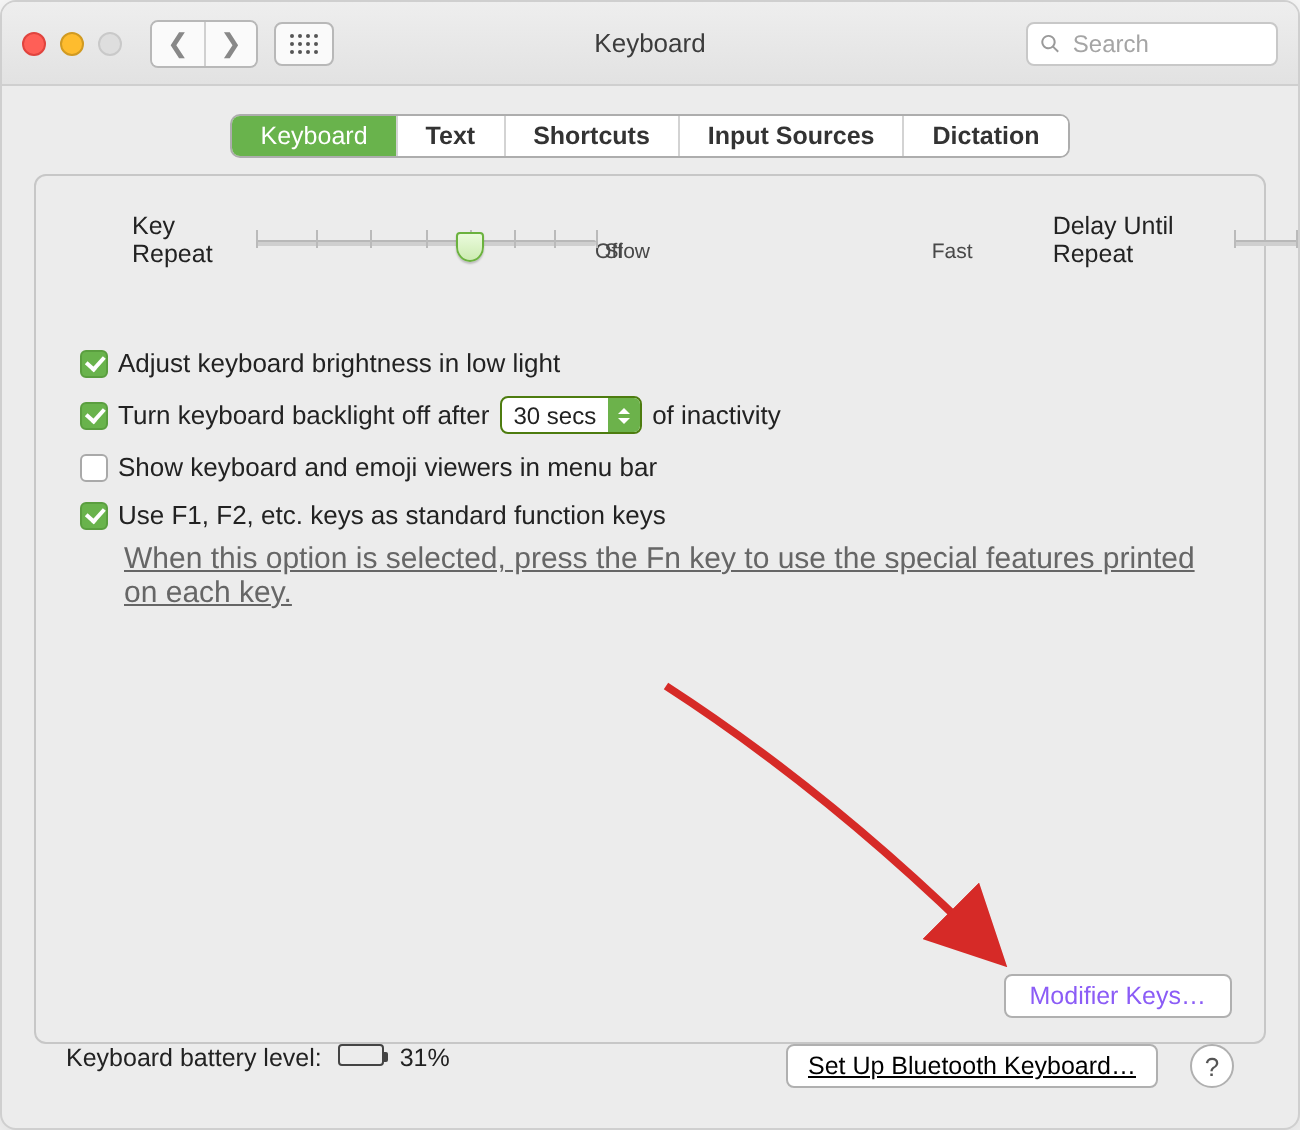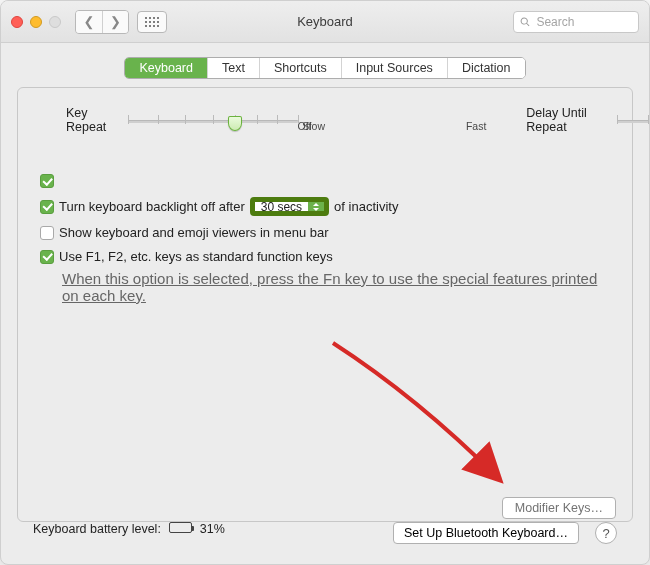--- a/index.html
+++ b/index.html
@@ -68,21 +68,21 @@
   .content { flex:1; padding:14px 16px 0; display:flex; flex-direction:column; }
   .tabs {
     display:inline-flex; margin:0 auto 8px;
     border:1px solid #adadad; border-radius:5px; overflow:hidden;
     background:#fff;
   }
   .tabs .tab {
     padding:3px 14px; font-size:12.5px; color:#333;
     background:#fff; cursor:default;
   }
-  .tabs .tab + .tab { border-left:1px solid #d3d3d3; }
+  .tabs .tab + .tab { border-left:1px solid #d3d3d3;font-weight:bold; }
   .tabs .tab.active { background:#69b34c; color:#fff; }
 
   .pane {
     border:1px solid #c7c7c7; background:#ececec; border-radius:6px;
     flex:1; padding:14px 18px 12px; position:relative;
     display:flex; flex-direction:column;
   }
   .sliders { display:flex; gap:40px; padding:4px 30px 16px; margin-bottom:14px; }
   .slider-group { flex:1; display:flex; align-items:center; }
   .slider-label { font-size:12.5px; color:#222; margin-bottom:10px; }
@@ -117,41 +117,41 @@
     background:#fff; display:flex; align-items:center; justify-content:center;
     flex-shrink:0;
   }
   .cb.checked { background:#69b34c; border-color:#5a9e3f; }
   .cb.checked::after {
     content:""; width:4px; height:7px; border:solid #fff;
     border-width:0 2px 2px 0; transform:rotate(42deg) translateY(-1px);
   }
   .select {
     display:inline-flex; align-items:center; height:19px;
-    border:5px solid #4d7c0f; border-radius:4px; background:#fff;
+    border:1px solid #4d7c0f; border-radius:4px; background:#fff;
     font-size:12px; overflow:hidden;
   }
   .select .sel-val { padding:0 6px; }
   .select .step {
     width:16px; height:100%; background:#6cb24b;
     display:flex; flex-direction:column; align-items:center; justify-content:center;
   }
   .select .step::before, .select .step::after {
     content:""; width:0; height:0; border-left:3px solid transparent;
     border-right:3px solid transparent;
   }
   .select .step::before { border-bottom:3px solid #fff; margin-bottom:2px; }
   .select .step::after { border-top:3px solid #fff; }
   .hint { font-size:15px; color:#666; padding-left:22px; margin-top:-3px;text-decoration:underline; }
 
   .modifier-btn {
-    position:absolute; right:16px; bottom:2px;
+    position:absolute; right:16px; bottom:12px;
     height:22px; padding:0 12px; font-size:12.5px;
     background:#fff; border:1px solid #b0b0b0; border-radius:4px;
-    color:#737373; cursor:default;
+    color:#8b5cf6; cursor:default;
   }
 
   .arrow {
     position:absolute; left:310px; top:250px; pointer-events:none;
   }
 
   .footer {
     height:42px; display:flex; align-items:flex-start; padding:0 16px;
     font-size:12.5px; color:#222; gap:8px;
   }
@@ -159,21 +159,21 @@
     width:23px; height:11px; border:1px solid #444; border-radius:2px;
     position:relative; display:inline-block;
   }
   .battery::after {
     content:""; position:absolute; right:-3px; top:2.5px;
     width:2px; height:5px; background:#444; border-radius:0 1px 1px 0;
   }
   .battery .fill { height:100%; background:#444; width:31%; }
   .footer .setup-btn {
     margin-left:auto; height:22px; padding:0 10px; font-size:12.5px;
-    background:#fff; border:1px solid #b0b0b0; border-radius:4px;
+    background:#fff; border:1px solid #b0b0b0; border-radius:4px;text-decoration:underline;
   }
   .help {
     width:22px; height:22px; border:1px solid #b0b0b0; border-radius:50%;
     background:#fff; display:flex; align-items:center; justify-content:center;
     font-size:13px; color:#555; margin-left:8px;
   }
 </style>
 </head>
 <body>
 
@@ -259,20 +259,21 @@
           <div class="range-labels two">
             <span>Long</span>
             <span>Short</span>
           </div>
         </div>
       </div>
 
       <div class="opts">
         <div class="opt-row">
           <div class="cb checked"></div>
+          <span>Adjust keyboard brightness in low light</span>
         </div>
         <div class="opt-row">
           <div class="cb checked"></div>
           <span>Turn keyboard backlight off after</span>
           <div class="select">
             <span class="sel-val">30 secs</span>
             <span class="step"></span>
           </div>
           <span>of inactivity</span>
         </div>

